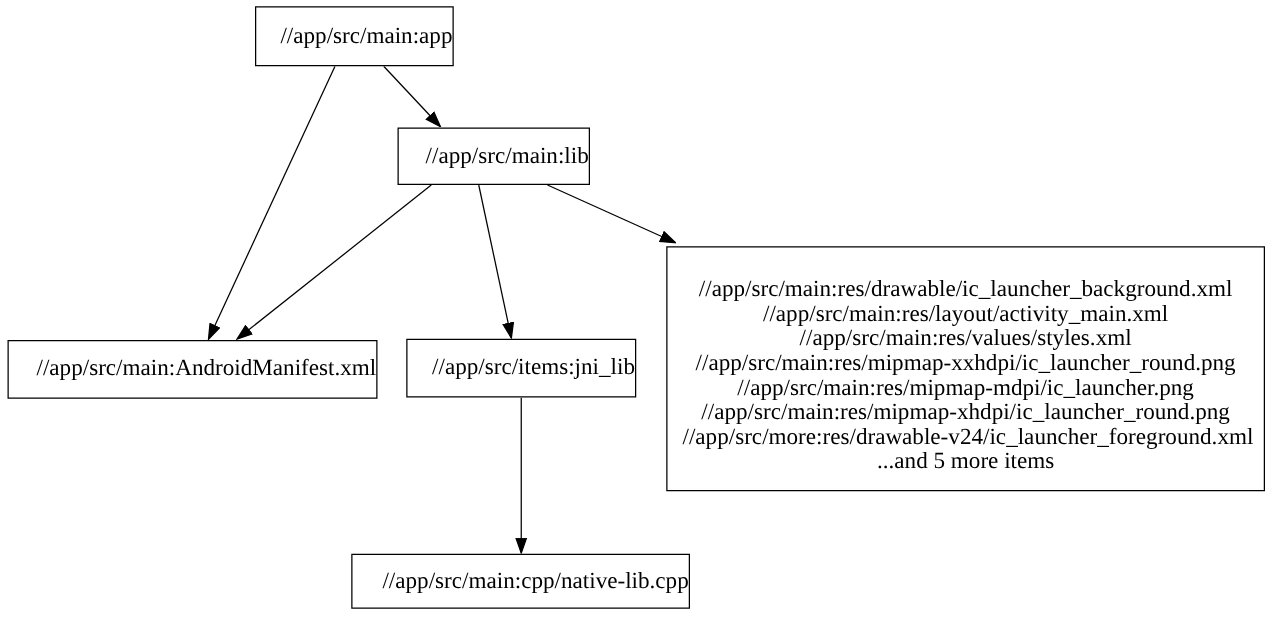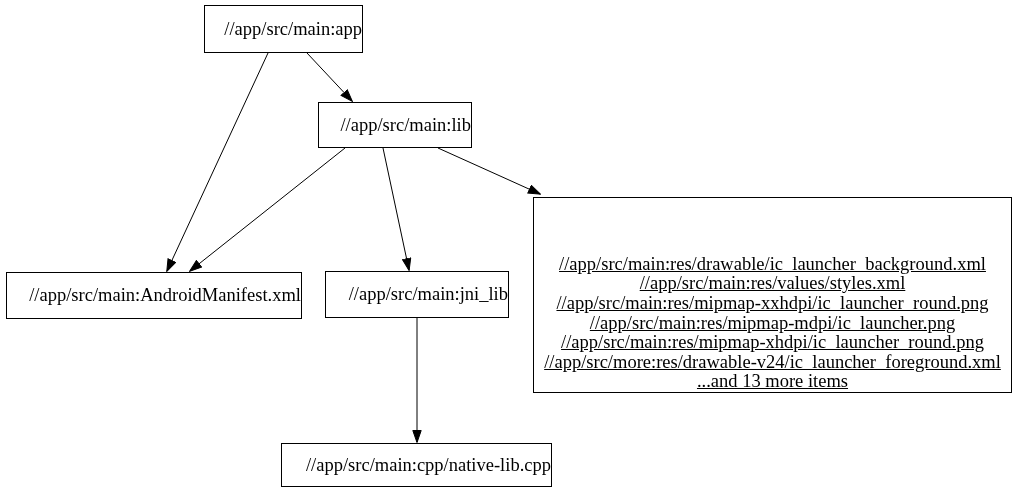--- a/index.html
+++ b/index.html
@@ -31,22 +31,21 @@
     display: flex;
     align-items: center;
     justify-content: flex-end;
     text-align: center;
     font-size: 18.5px;
     white-space: nowrap;
   }
   .node.multi {
     flex-direction: column;
     line-height: 19.6px;
-    padding: 0;
-    text-decoration: underline;
+    padding: 12px;
   }
   .node.multi .res-line {
     display: block;
     width: 100%;
   }
   
   #node-app            { left: 204px; top: 5px;   width: 159px; height: 48px; }
   #node-lib            { left: 302px; top: 102px; width: 154px; height: 46px; margin-left: 16px; }
   #node-manifest       { left: 6px;   top: 272px; width: 296px; height: 47px; }
   #node-jni-lib        { left: 325px; top: 271px; width: 184px; height: 47px; }
@@ -78,30 +77,31 @@
 
   <div class="node" id="node-lib">
     <span>//app/src/main:lib</span>
   </div>
 
   <div class="node" id="node-manifest">
     <span>//app/src/main:AndroidManifest.xml</span>
   </div>
 
   <div class="node" id="node-jni-lib">
-    <span>//app/src/main:jni_lib</span>
+    <span>//app/src/items:jni_lib</span>
   </div>
 
   <div class="node multi" id="node-resources">
     <span class="res-line">//app/src/main:res/drawable/ic_launcher_background.xml</span>
+    <span class="res-line">//app/src/main:res/layout/activity_main.xml</span>
     <span class="res-line">//app/src/main:res/values/styles.xml</span>
     <span class="res-line">//app/src/main:res/mipmap-xxhdpi/ic_launcher_round.png</span>
     <span class="res-line">//app/src/main:res/mipmap-mdpi/ic_launcher.png</span>
     <span class="res-line">//app/src/main:res/mipmap-xhdpi/ic_launcher_round.png</span>
     <span class="res-line">//app/src/more:res/drawable-v24/ic_launcher_foreground.xml</span>
-    <span class="res-line">...and 13 more items</span>
+    <span class="res-line">...and 5 more items</span>
   </div>
 
   <div class="node" id="node-native-lib">
     <span>//app/src/main:cpp/native-lib.cpp</span>
   </div>
 
 </div>
 
 </body></html>

